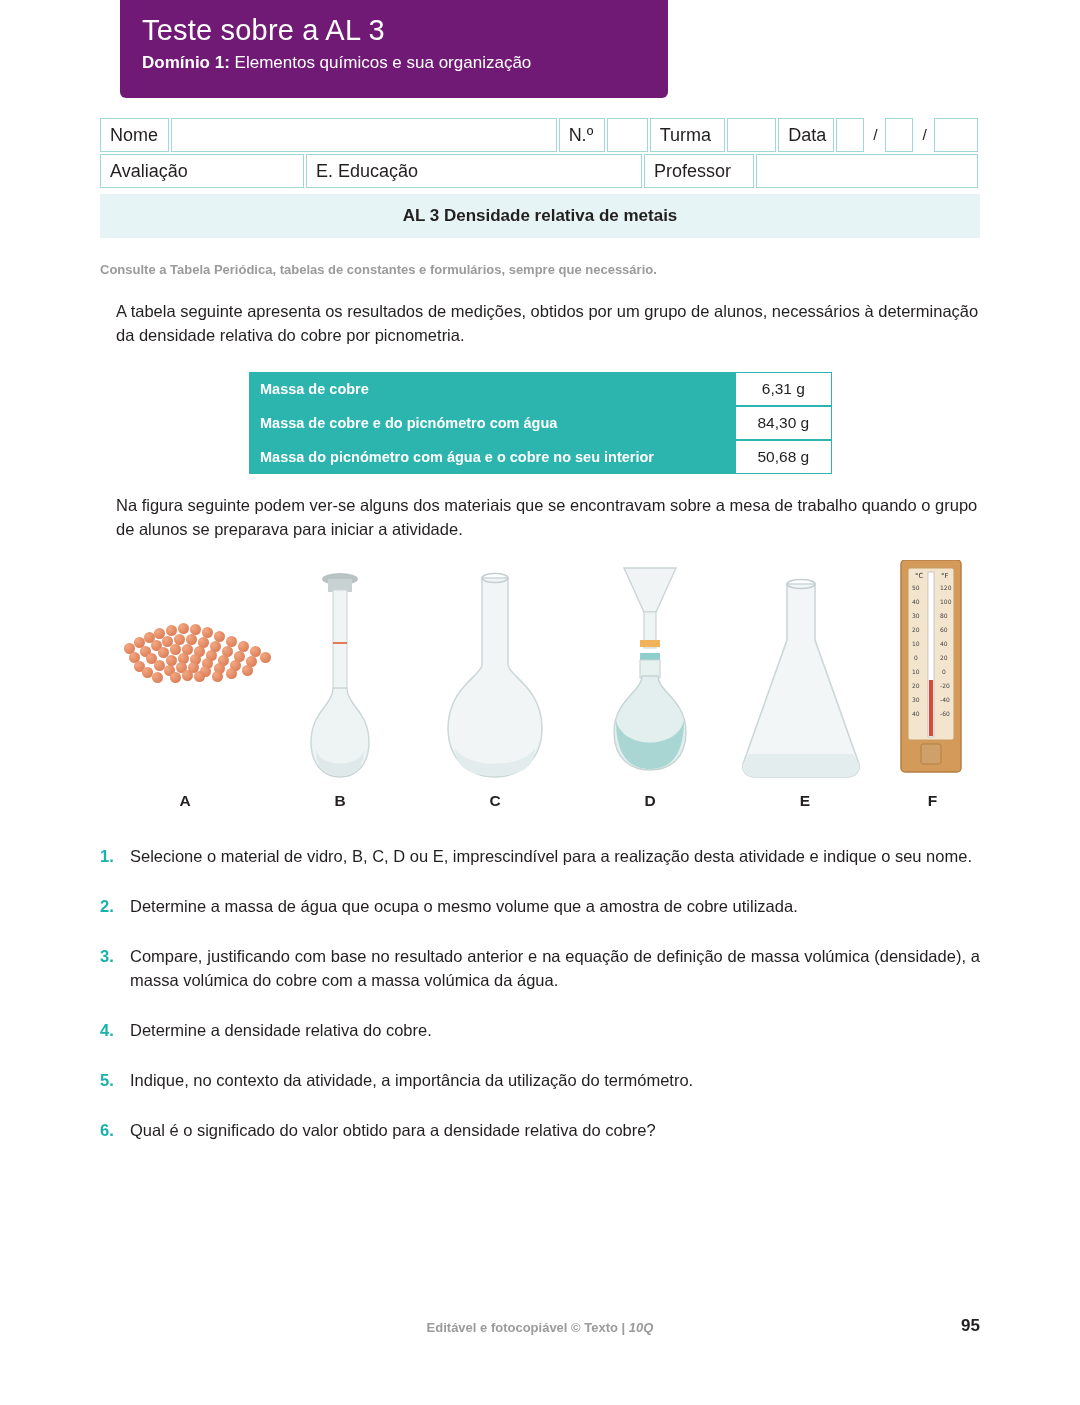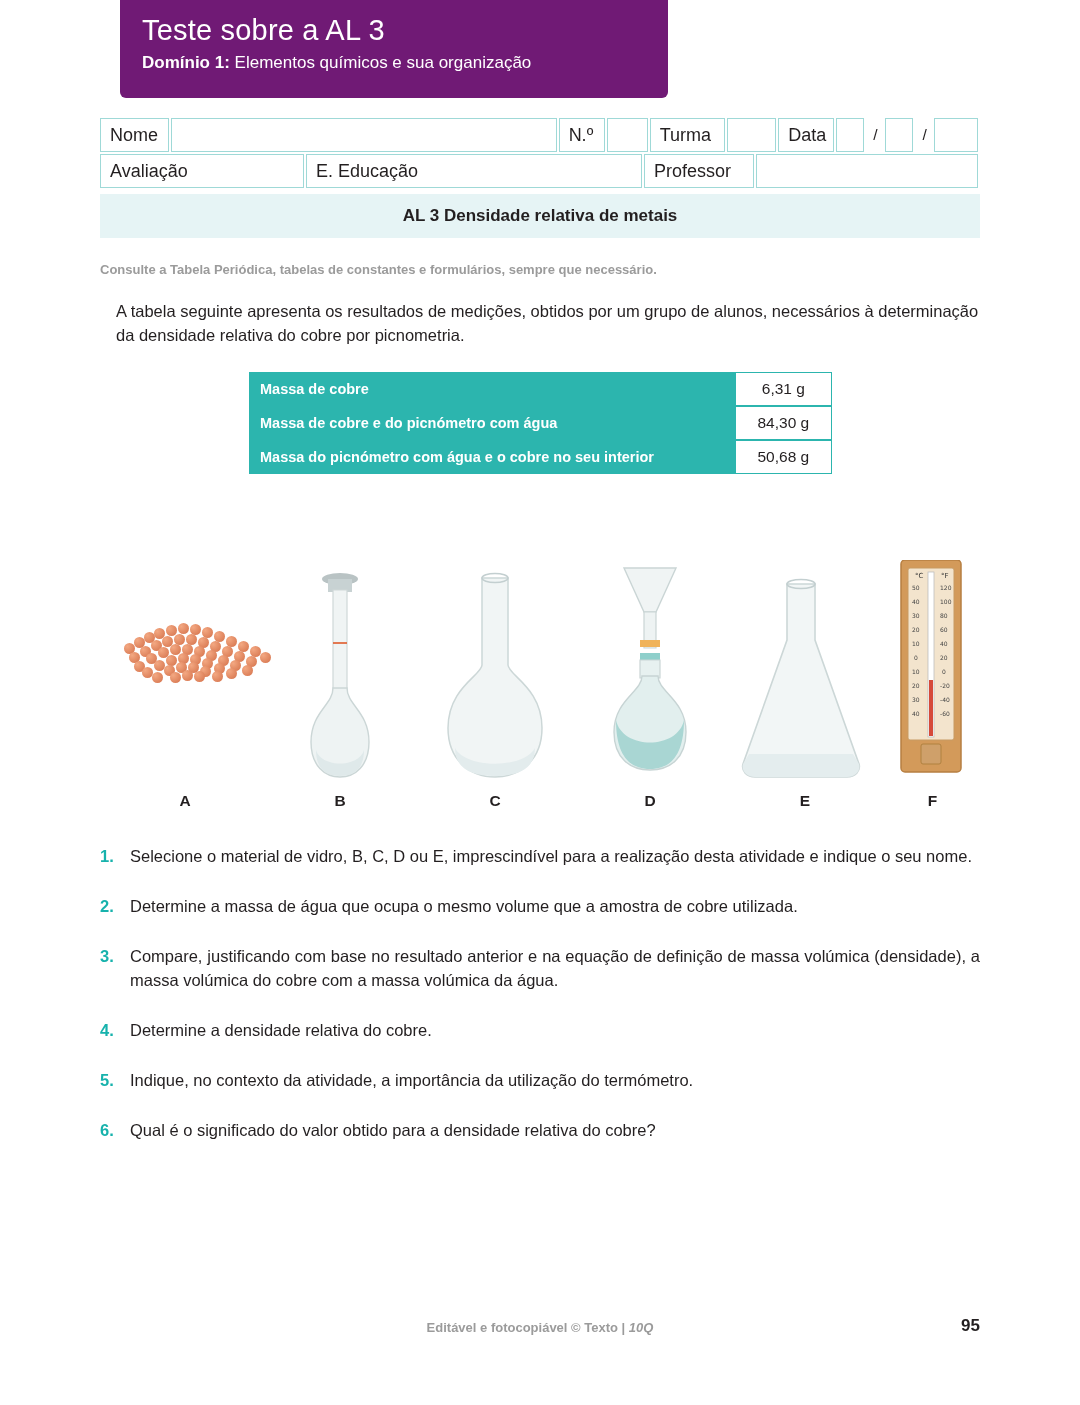--- a/index.html
+++ b/index.html
@@ -298,20 +298,21 @@
       <td class="dt-label">Massa de cobre e do picnómetro com água</td>
       <td class="dt-value">84,30 g</td>
     </tr>
     <tr>
       <td class="dt-label">Massa do picnómetro com água e o cobre no seu interior</td>
       <td class="dt-value">50,68 g</td>
     </tr>
   </tbody>
     </table>
 
+  <div class="para para2">Na figura seguinte podem ver-se alguns dos materiais que se encontravam sobre a mesa de trabalho quando o grupo de alunos se preparava para iniciar a atividade.</div>
 
   <div class="figure">
 
     <div class="fig-item" style="left:0px; width:170px; height:265px;">
       <div class="copper">
         <span style="left:4px;top:28px;width:11px;height:11px;"></span>
         <span style="left:14px;top:22px;width:11px;height:11px;"></span>
         <span style="left:24px;top:17px;width:11px;height:11px;"></span>
         <span style="left:34px;top:13px;width:11px;height:11px;"></span>
         <span style="left:46px;top:10px;width:11px;height:11px;"></span>

